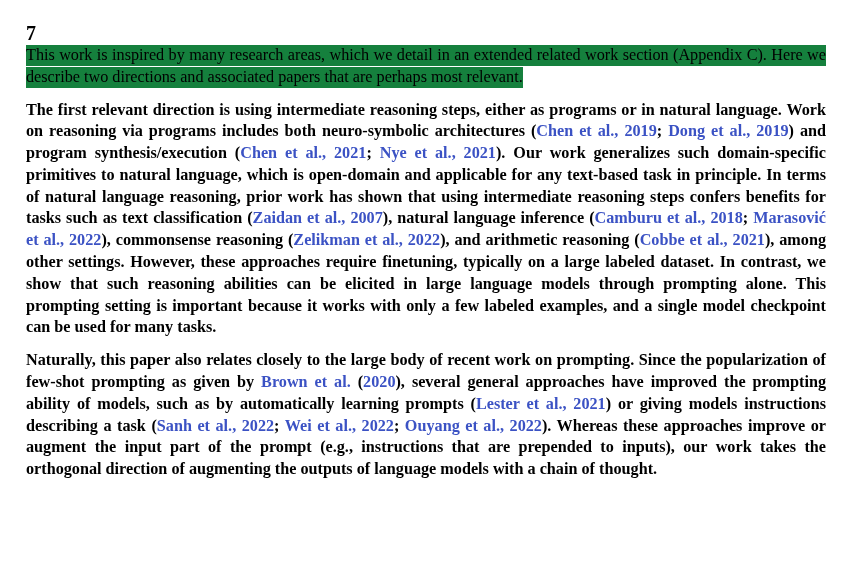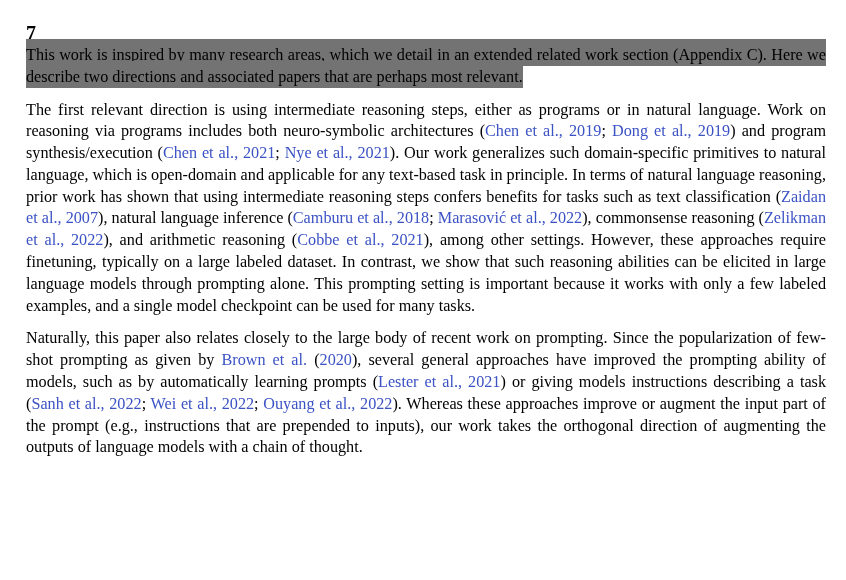--- a/index.html
+++ b/index.html
@@ -43,25 +43,26 @@
   p.para {
     font-size: 16.2px;
     line-height: 1.345;
     text-align: justify;
     text-justify: inter-word;
     margin: 0;
     hyphens: none;
   }
   p.para + p.para {
     margin-top: 11px;
+    font-weight: bold;
   }
   .highlight {
-    background: #737373;
+    background: #15803d;
     display: inline;
-    padding: 7px 0 2px 0;
+    padding: 1px 0 2px 0;
     box-decoration-break: clone;
     -webkit-box-decoration-break: clone;
   }
   .first-para {
     margin-top: 26px;
   }
   .cite {
     color: #3b52c4;
   }
   a.cite {

